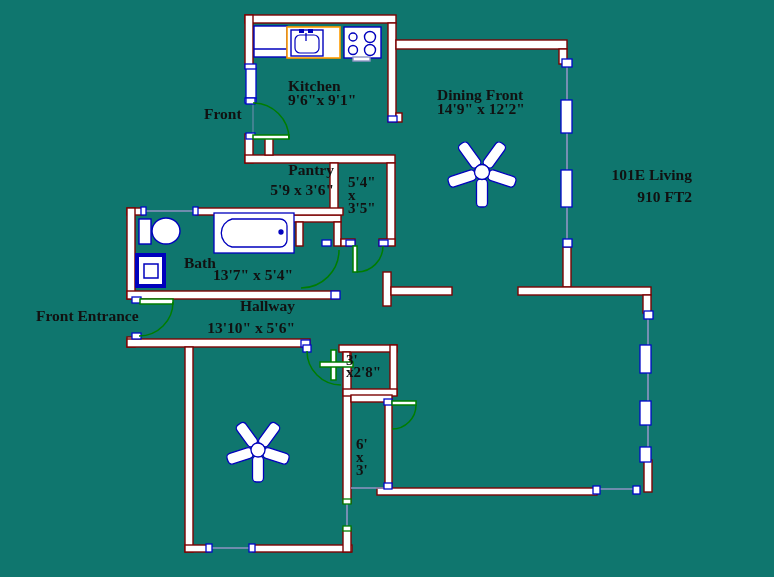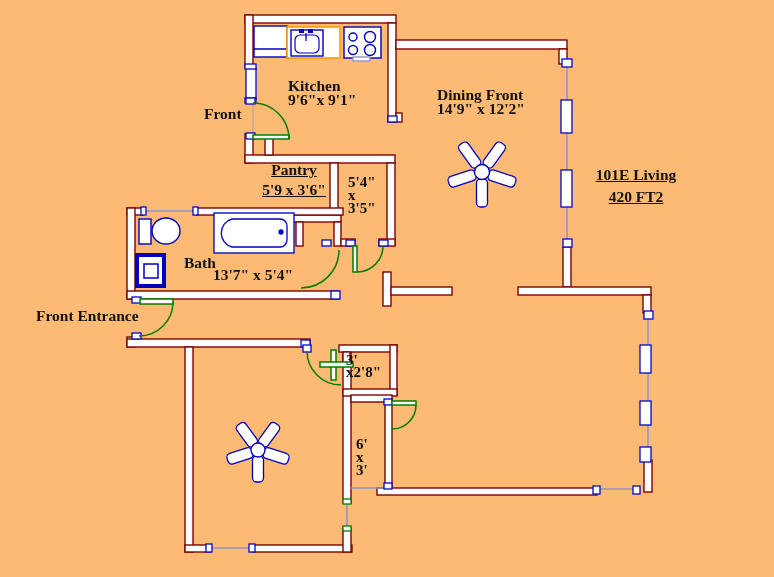--- a/index.html
+++ b/index.html
@@ -1,21 +1,21 @@
 <!DOCTYPE html>
 <html><head>
 <meta charset="utf-8">
 <style>
   html,body{margin:0;padding:0;background:#fff;}
-  #plan{position:relative;width:774px;height:577px;background:#fdba74;overflow:hidden;
+  #plan{position:relative;width:774px;height:577px;background:#0f766e;overflow:hidden;
         font-family:"Liberation Serif",serif;}
   #plan svg{position:absolute;left:0;top:0;}
   .lbl{position:absolute;font-weight:bold;font-size:15.5px;line-height:14px;
        color:#111;white-space:nowrap;font-family:"Liberation Serif",serif;}
-  .lbl.center{text-align:center;text-decoration:underline;}
+  .lbl.center{text-align:right;}
   .lbl.small{font-size:15px;line-height:13px;}
   .gap6{margin-top:6px;}
   .gap8{margin-top:8px;}
 </style>
 </head>
 <body>
 
 <div id="plan">
 
 <svg width="774" height="577" viewBox="0 0 774 577">
@@ -211,21 +211,21 @@
     <div>Front</div>
   </div>
 
   <div class="lbl" style="left:437px;top:88px">
     <div>Dining Front</div>
     <div>14'9" x 12'2"</div>
   </div>
 
   <div class="lbl center" style="left:580px;top:168px;width:112px">
     <div>101E Living</div>
-    <div class="gap8">420 FT2</div>
+    <div class="gap8">910 FT2</div>
   </div>
 
   <div class="lbl center" style="left:254px;top:163px;width:80px">
     <div>Pantry</div>
     <div class="gap6">5'9 x 3'6"</div>
   </div>
 
   <div class="lbl small" style="left:348px;top:176px">
     <div>5'4"</div>
     <div>x</div>
@@ -236,20 +236,24 @@
     <div>Bath</div>
   </div>
   <div class="lbl" style="left:213px;top:268px">
     <div>13'7" x 5'4"</div>
   </div>
 
   <div class="lbl" style="left:36px;top:309px">
     <div>Front Entrance</div>
   </div>
 
+  <div class="lbl center" style="left:198px;top:299px;width:97px">
+    <div>Hallway</div>
+    <div class="gap8">13'10" x 5'6"</div>
+  </div>
 
 
   <div class="lbl small" style="left:346px;top:354px;line-height:12px">
     <div>3'</div>
     <div>x2'8"</div>
   </div>
 
   <div class="lbl small" style="left:356px;top:438px">
     <div>6'</div>
     <div>x</div>

